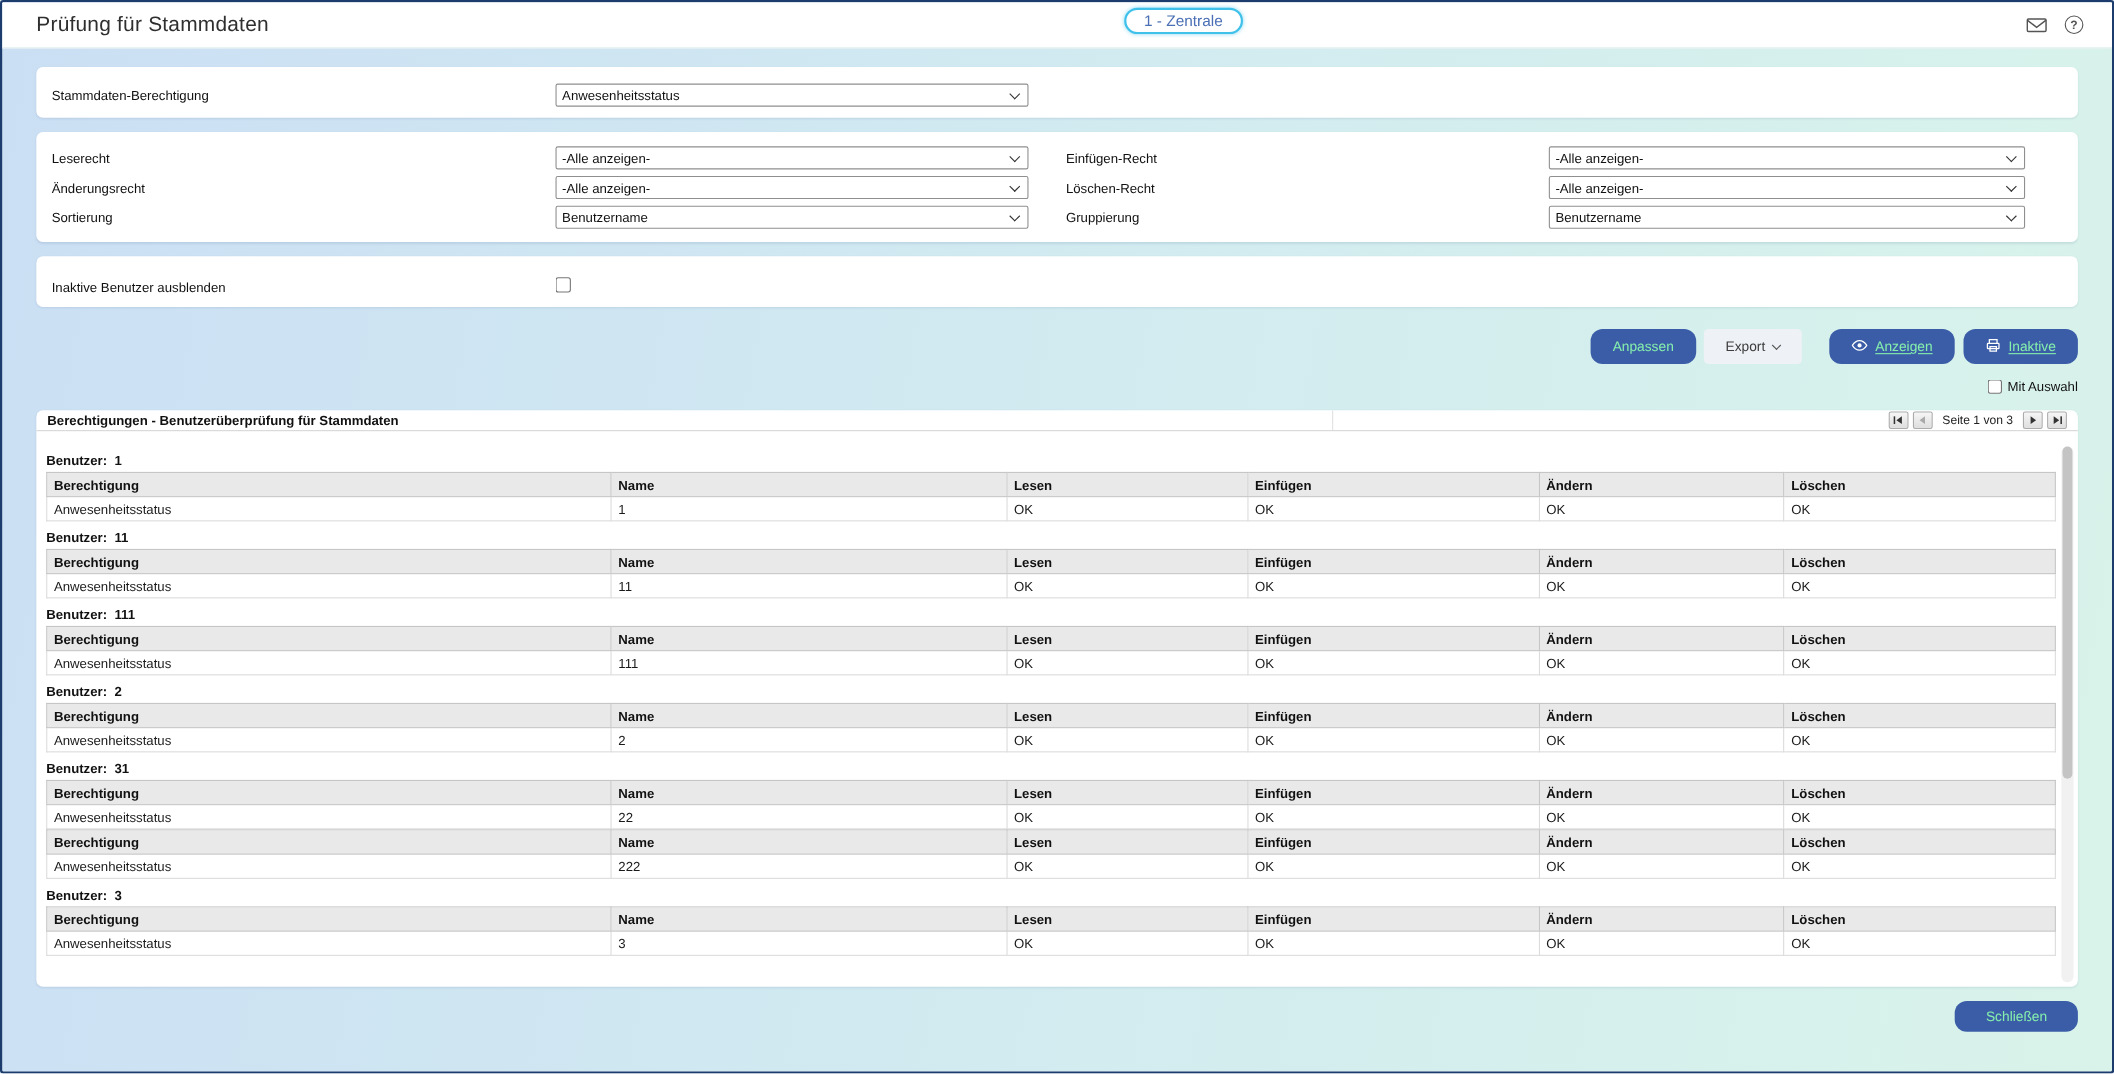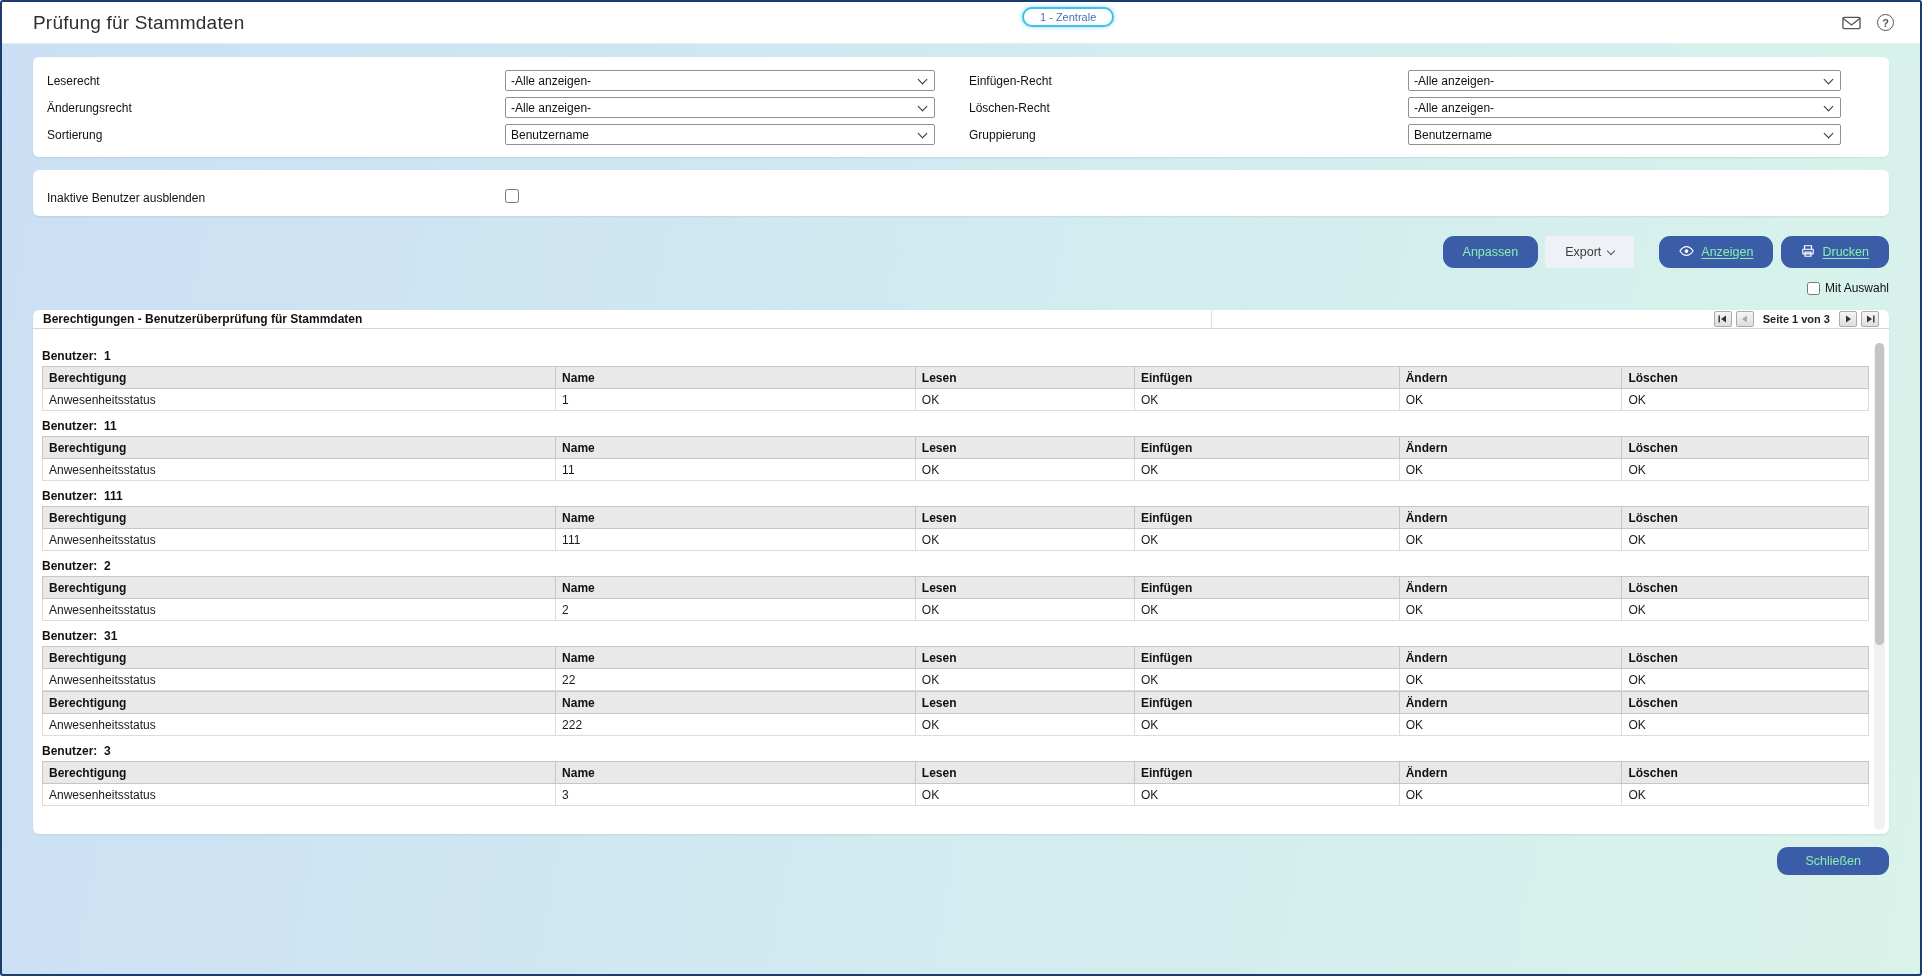--- a/index.html
+++ b/index.html
@@ -28,21 +28,21 @@
     gap: 13px;
   }
   .page-title { font-size: 19px; color: #2f2f2f; font-weight: 400; letter-spacing: .2px; }
   .context-badge {
     position: absolute; left: 1020px; top: 5px;
     background: #ffffff;
     border: 2px solid #3fc1ea;
     box-shadow: 0 0 4px #8ad8f2;
     border-radius: 12px;
     padding: 2px 16px;
-    font-size: 11px; color: #4a6fb5;
+    font-size: 14px; color: #4a6fb5;
     cursor: pointer;
   }
   .header-icons { margin-left: auto; display: flex; align-items: center; gap: 16px; }
   .hicon { display: inline-flex; align-items: center; justify-content: center; cursor: pointer; }
   .help-icon {
     width: 17px; height: 17px; border: 1.5px solid #555; border-radius: 50%;
     font-size: 11px; font-weight: bold; color: #555;
   }
   .help-icon::after { content: "?"; }
   
@@ -117,21 +117,21 @@
   }
   .table-title {
     flex: 0 0 63.5%;
     display: flex; align-items: center;
     padding-left: 10px;
     font-weight: bold; font-size: 12px; color: #111;
     border-right: 1px solid #e0e0e0;
   }
   .pagination {
     flex: 1; display: flex; align-items: center; justify-content: flex-end;
-    gap: 4px; padding-right: 10px; font-weight: bold;
+    gap: 4px; padding-right: 10px;
   }
   .pg-btn {
     width: 18px; height: 16px;
     background: linear-gradient(#f6f6f6, #dedede);
     border: 1px solid #ababab; border-radius: 2px;
     display: inline-flex; align-items: center; justify-content: center;
     cursor: pointer; padding: 0;
   }
   .pg-btn svg { display: block; }
   .page-info { font-size: 11px; color: #222; margin: 0 5px; }
@@ -193,20 +193,30 @@
           <rect x="1" y="1" width="18" height="12" rx="1.2"></rect>
           <path d="M1 2l9 7 9-7"></path>
         </svg>
       </span>
       <span class="hicon help-icon"></span>
     </div>
   </div>
 
   <div class="content">
 
+    <div class="panel panel-single">
+      <div class="filter-row">
+        <div class="filter-label">Stammdaten-Berechtigung</div>
+        <div class="select-wrap">
+          <select>
+            <option>Anwesenheitsstatus</option>
+          </select>
+        </div>
+      </div>
+    </div>
 
     <div class="panel panel-grid">
       <div class="filter-row">
         <div class="filter-label">Leserecht</div>
         <div class="select-wrap">
           <select><option>-Alle anzeigen-</option></select>
         </div>
         <div class="filter-label right">Einfügen-Recht</div>
         <div class="select-wrap">
           <select><option>-Alle anzeigen-</option></select>
@@ -261,21 +271,21 @@
         <span class="ulabel">Anzeigen</span>
       </button>
       <button class="btn btn-navy gap-md">
         <span>
           <svg width="14" height="14" viewBox="0 0 24 24" fill="none" stroke="#fff" stroke-width="2">
             <path d="M6 9V3h12v6"></path>
             <rect x="3" y="9" width="18" height="8" rx="1"></rect>
             <path d="M7 14h10v7H7z"></path>
           </svg>
         </span>
-        <span class="ulabel">Drucken</span>
+        <span class="ulabel">Inaktive</span>
       </button>
     </div>
 
     <div class="mit-auswahl-row">
       <input type="checkbox" style="">
       <span>Mit Auswahl</span>
     </div>
 
     <div class="table-panel">
       <div class="table-titlebar">

